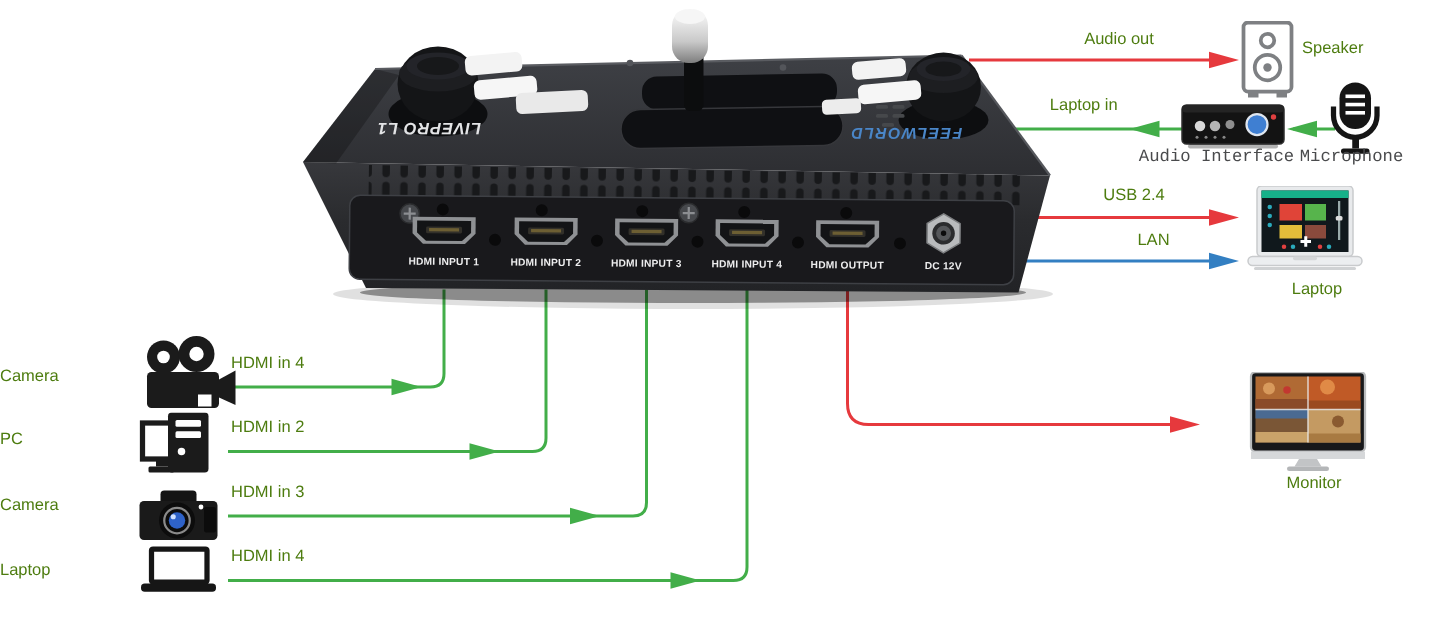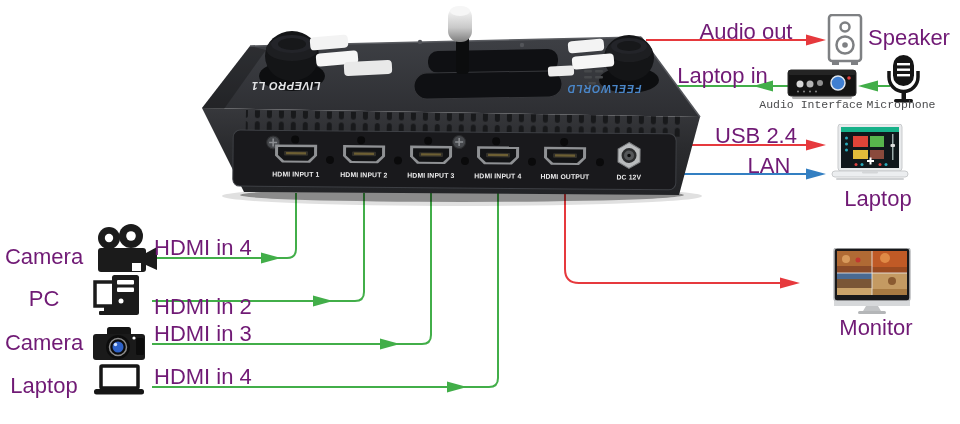--- a/index.html
+++ b/index.html
@@ -1,21 +1,21 @@
 <!DOCTYPE html>
 <html><head>
 <meta charset="utf-8">
 <style>
   html,body{margin:0;padding:0;background:#fff;}
   .stage{position:relative;width:960px;height:424px;background:#fff;overflow:hidden;
          font-family:"Liberation Sans",sans-serif;}
   .layer{position:absolute;left:0;top:0;}
-  .lbl{position:absolute;font-size:22px;color:#701a75;white-space:nowrap;line-height:1.1;}
+  .lbl{position:absolute;font-size:11px;color:#4d7c0f;white-space:nowrap;line-height:1.1;}
   .lbl.c{text-align:center;}
-  .lbl.r{text-align:center;}
+  .lbl.r{text-align:left;}
   .lbl.sm{font-size:11.5px;color:#4a4b4d;font-family:Liberation Mono, monospace;}
   .icon{position:absolute;}
 </style>
 </head>
 <body>
 
 <div class="stage">
 
   <svg class="layer" width="960" height="424" viewBox="0 0 960 424">
     <defs>
@@ -292,21 +292,21 @@
     <polygon points="34,58 46,58 49,63 31,63" fill="#c2c4c6"></polygon>
     <rect x="26" y="63" width="28" height="3" rx="1.5" fill="#b4b6b8"></rect>
   </svg>
 
   <div class="lbl r" style="left:0;top:245px;width:88px">Camera</div>
   <div class="lbl r" style="left:0;top:287px;width:88px">PC</div>
   <div class="lbl r" style="left:0;top:331px;width:88px">Camera</div>
   <div class="lbl r" style="left:0;top:374px;width:88px">Laptop</div>
 
   <div class="lbl" style="left:154px;top:236px">HDMI in 4</div>
-  <div class="lbl" style="left:154px;top:295px">HDMI in 2</div>
+  <div class="lbl" style="left:154px;top:279px">HDMI in 2</div>
   <div class="lbl" style="left:154px;top:322px">HDMI in 3</div>
   <div class="lbl" style="left:154px;top:365px">HDMI in 4</div>
 
   <div class="lbl c" style="left:690px;top:20px;width:112px">Audio out</div>
   <div class="lbl" style="left:868px;top:26px">Speaker</div>
   <div class="lbl c" style="left:670px;top:64px;width:105px">Laptop in</div>
   <div class="lbl sm c" style="left:751px;top:99px;width:120px">Audio Interface</div>
   <div class="lbl sm c" style="left:841px;top:99px;width:120px">Microphone</div>
   <div class="lbl c" style="left:706px;top:124px;width:100px">USB 2.4</div>
   <div class="lbl c" style="left:719px;top:154px;width:100px">LAN</div>

